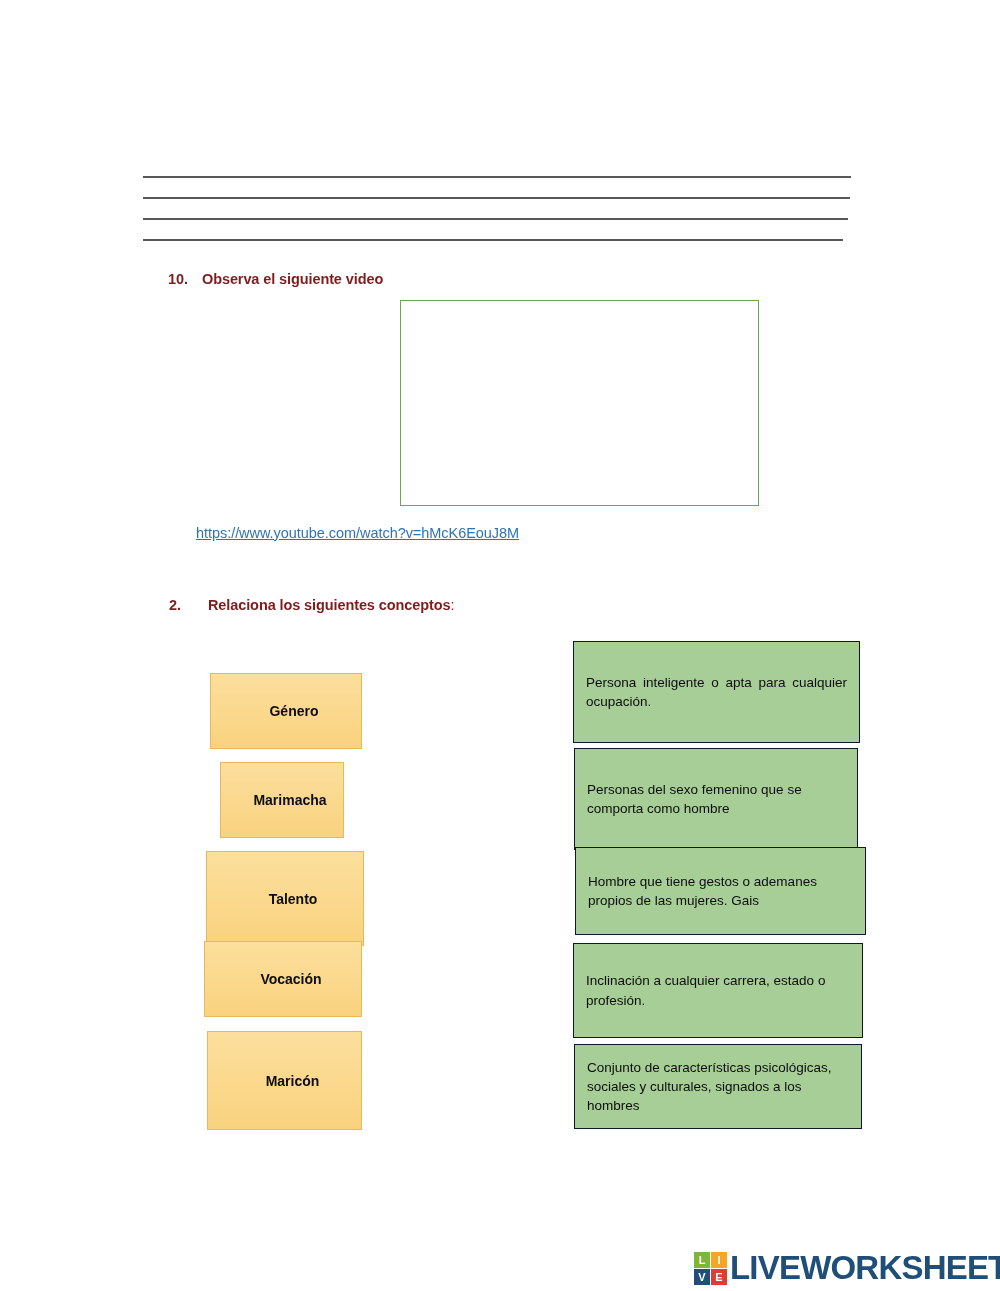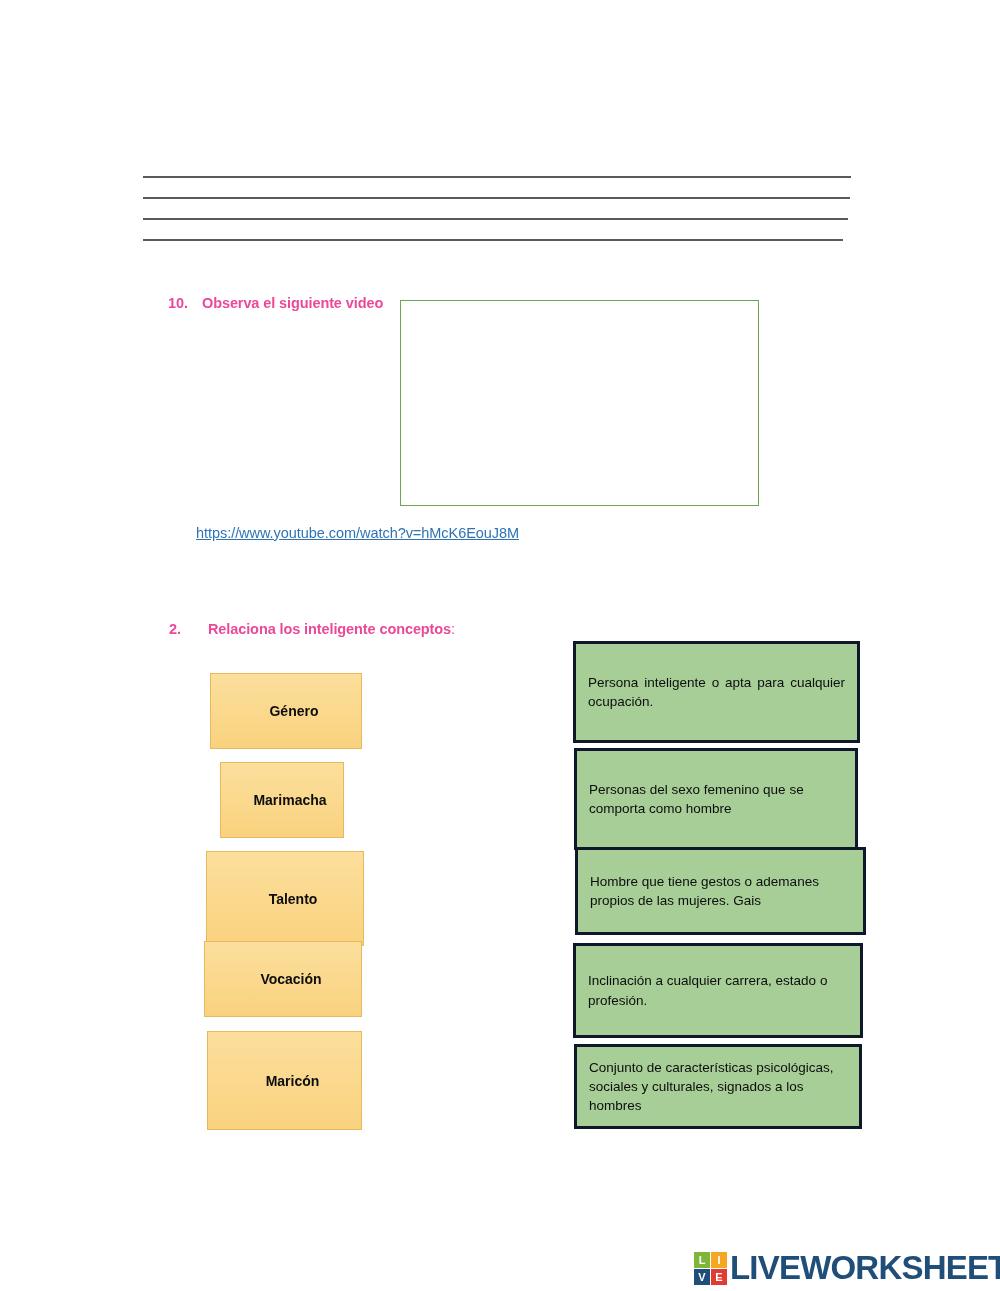--- a/index.html
+++ b/index.html
@@ -39,24 +39,23 @@
   .rule-line.r1 { width: 708px; }
   .rule-line.r2 { width: 707px; }
   .rule-line.r3 { width: 705px; }
   .rule-line.r4 { width: 700px; }
 
   
   .item {
     position: absolute;
     font-size: 14.5px;
     font-weight: bold;
-    color: #ec4899;
+    color: #7f1d1d;
     white-space: nowrap;
     letter-spacing: -0.1px;
-    margin-top: 24px;
   }
   .item .num {
     display: inline-block;
   }
   .item-10 { left: 168px; top: 271px; }
   .item-10 .num { width: 34px; }
   .item-11 { left: 169px; top: 597px; }
   .item-11 .num { width: 39px; }
   .item-11 .tail { font-weight: normal; }
 
@@ -93,21 +92,21 @@
     justify-content: center;
     font-size: 14px;
     font-weight: bold;
     color: #0d0d0d;
     padding-left: 16px;
   }
 
   .definition-box {
     position: absolute;
     background: #a6ce96;
-    border: 3px solid #0f172a;
+    border: 1px solid #0f172a;
     display: flex;
     align-items: center;
     padding: 0 12px;
     font-size: 13.5px;
     line-height: 1.42;
     color: #0d0d0d;
   }
   .definition-box.justify { text-align: justify; text-align-last: left; }
 
   
@@ -160,21 +159,21 @@
 
   <div class="item item-10">
     <span class="num">10.</span><span>Observa el siguiente video</span>
   </div>
 
   <div class="video-frame"></div>
 
   <a class="video-link" href="#">https://www.youtube.com/watch?v=hMcK6EouJ8M</a>
 
   <div class="item item-11">
-    <span class="num">2.</span><span>Relaciona los inteligente conceptos</span><span class="tail">:</span>
+    <span class="num">2.</span><span>Relaciona los siguientes conceptos</span><span class="tail">:</span>
   </div>
 
   <div class="concept-box" style="left:210px; top:673px; width:152px; height:76px;">
     <span>Género</span>
   </div>
   <div class="concept-box" style="left:220px; top:762px; width:124px; height:76px;">
     <span>Marimacha</span>
   </div>
   <div class="concept-box" style="left:206px; top:851px; width:158px; height:95px;">
     <span>Talento</span>

